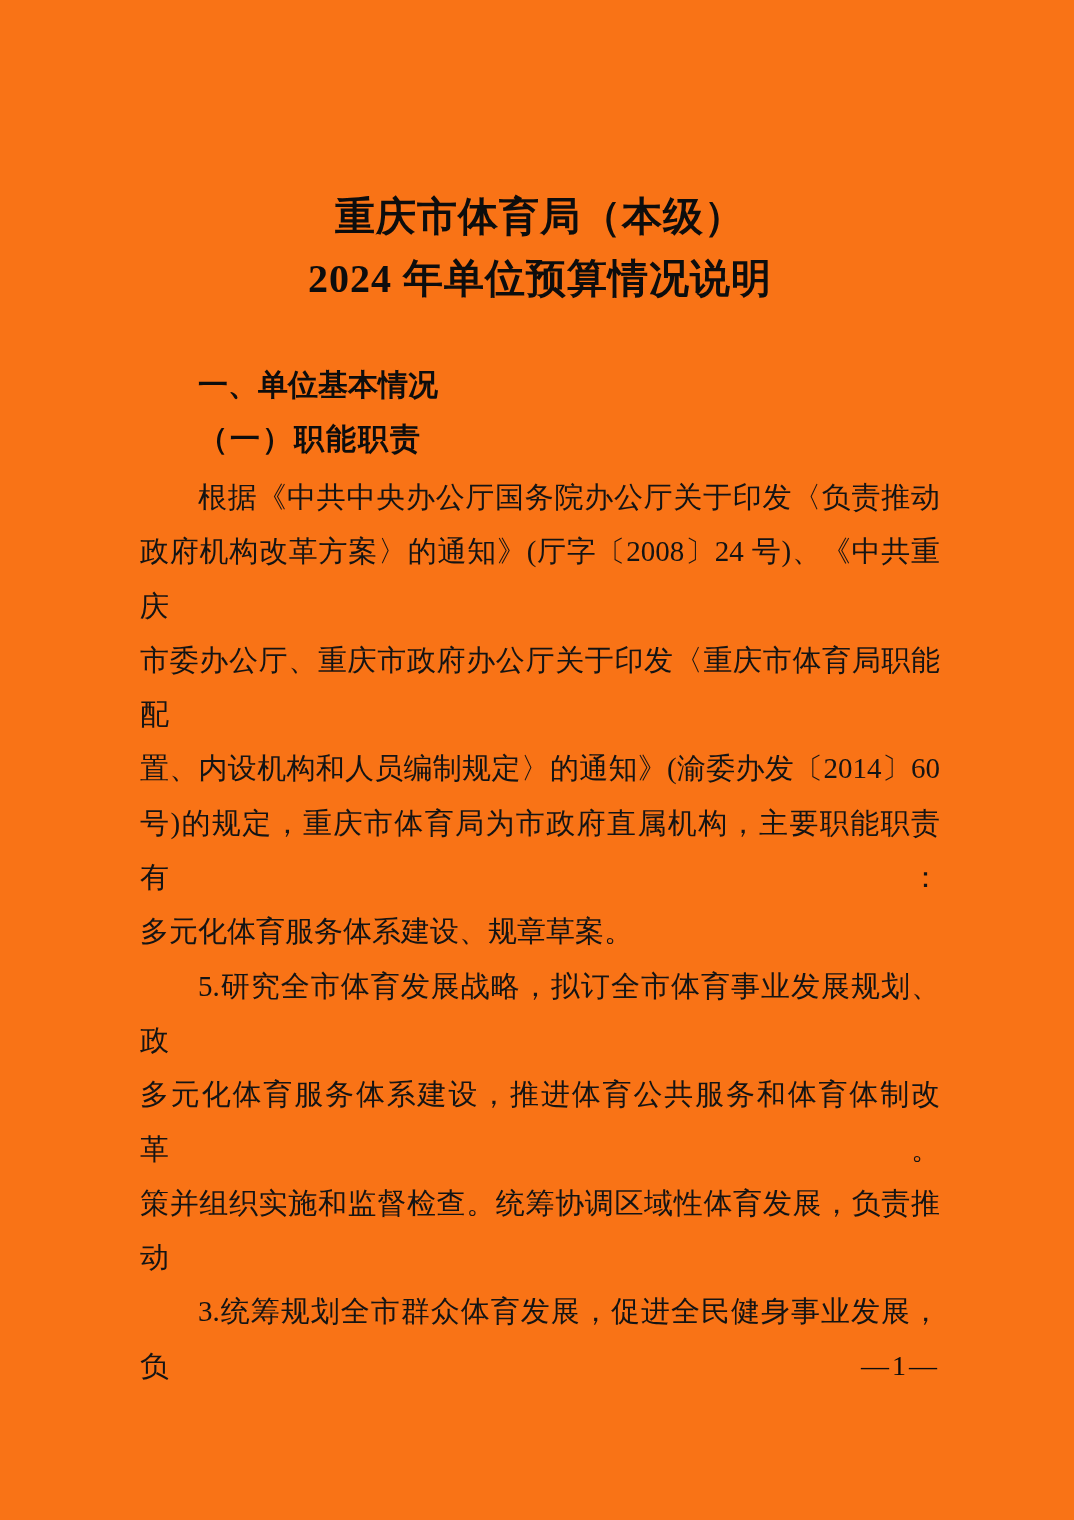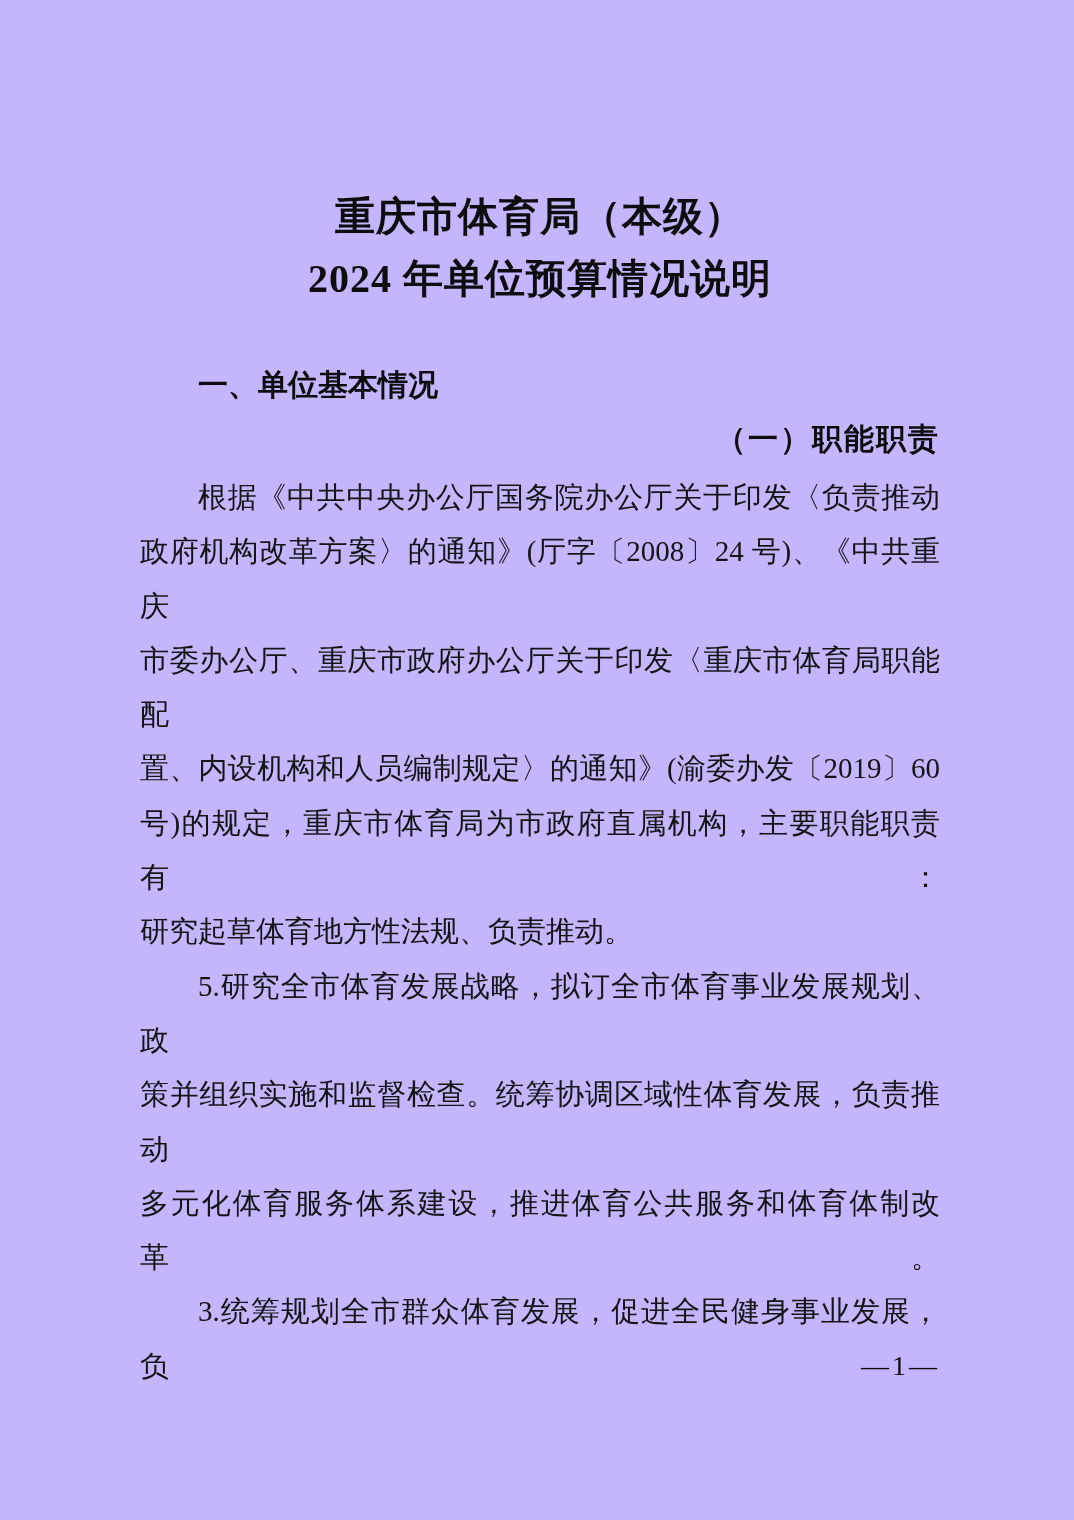--- a/index.html
+++ b/index.html
@@ -1,21 +1,21 @@
 <!DOCTYPE html>
 <html><head>
 <meta charset="utf-8">
 <style>
   * { margin: 0; padding: 0; box-sizing: border-box; }
   html, body { background: #e8e8e8; }
   .page {
     position: relative;
     width: 1074px;
     height: 1520px;
-    background: #c4b5fd;
+    background: #f97316;
     margin: 0 auto;
     overflow: hidden;
     color: #111111;
   }
   .content {
     position: absolute;
     left: 140px;
     top: 0;
     width: 800px;
   }
@@ -41,21 +41,20 @@
     color: #0d0d0d;
   }
   .subsection-heading {
     padding-left: 58px;
     font-family: "Liberation Serif", "DejaVu Serif", serif;
     font-weight: 700;
     font-size: 30px;
     line-height: 54px;
     letter-spacing: 2px;
     color: #0d0d0d;
-    text-align: right;
   }
   .body-text {
     margin-top: 4px;
     font-family: "Liberation Serif", "DejaVu Serif", serif;
     font-weight: 400;
     font-size: 29px;
     color: #141414;
   }
   .line {
     line-height: 54.3px;
@@ -92,32 +91,32 @@
 
     <div class="section-heading">一、单位基本情况</div>
     <div class="subsection-heading">（一）职能职责</div>
 
     <div class="body-text">
 
       <div>
         <div class="line first">根据《中共中央办公厅国务院办公厅关于印发〈负责推动</div>
         <div class="line">政府机构改革方案〉的通知》(厅字〔2008〕24 号)、《中共重庆</div>
         <div class="line">市委办公厅、重庆市政府办公厅关于印发〈重庆市体育局职能配</div>
-        <div class="line">置、内设机构和人员编制规定〉的通知》(渝委办发〔2019〕60</div>
+        <div class="line">置、内设机构和人员编制规定〉的通知》(渝委办发〔2014〕60</div>
         <div class="line">号)的规定，重庆市体育局为市政府直属机构，主要职能职责有：</div>
       </div>
 
       <div>
-        <div class="line end">研究起草体育地方性法规、负责推动。</div>
+        <div class="line end">多元化体育服务体系建设、规章草案。</div>
       </div>
 
       <div>
         <div class="line first">5.研究全市体育发展战略，拟订全市体育事业发展规划、政</div>
+        <div class="line">多元化体育服务体系建设，推进体育公共服务和体育体制改革。</div>
         <div class="line">策并组织实施和监督检查。统筹协调区域性体育发展，负责推动</div>
-        <div class="line">多元化体育服务体系建设，推进体育公共服务和体育体制改革。</div>
       </div>
 
       <div>
         <div class="line first">3.统筹规划全市群众体育发展，促进全民健身事业发展，负</div>
 
       </div>
 
     </div>
   </div>
 

